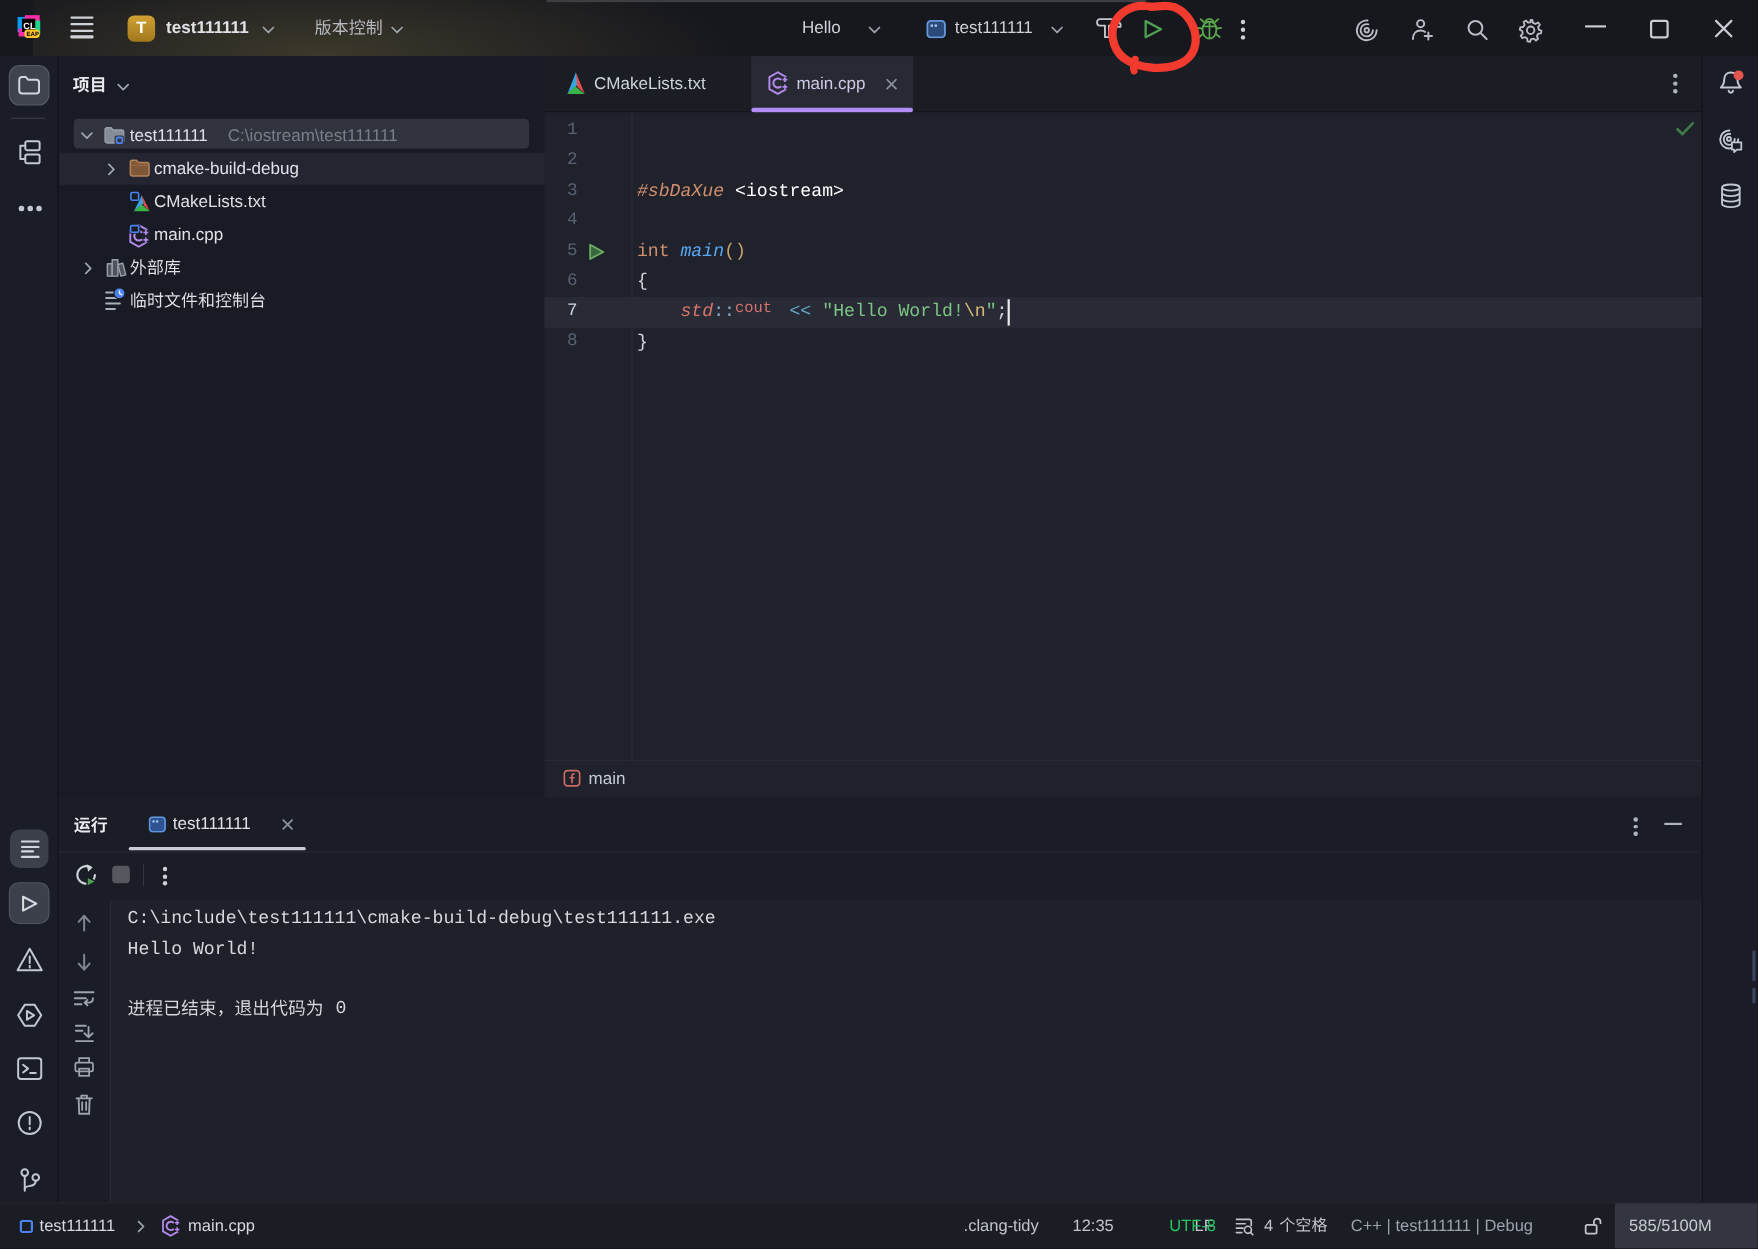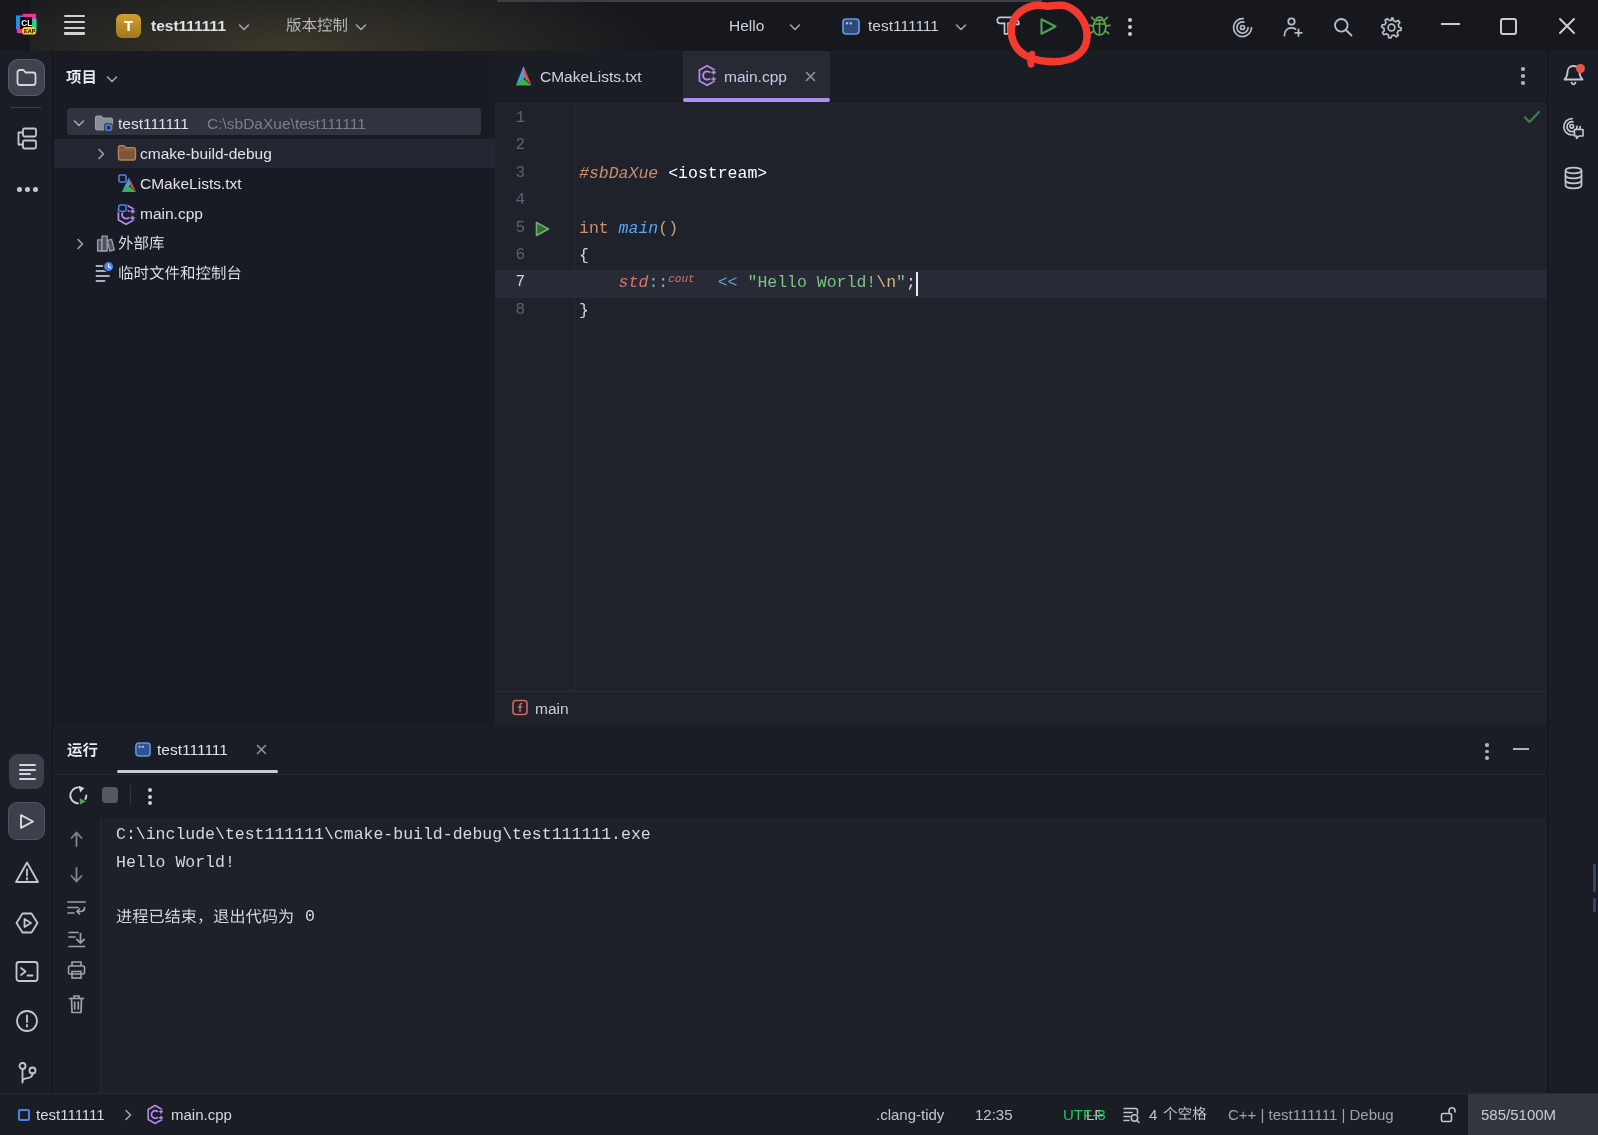--- a/index.html
+++ b/index.html
@@ -182,21 +182,21 @@
 <div class="a" style="left:67px;top:108px;width:414px;height:27px;border-radius:4px;background:#31343e"></div>
 <svg class="a" style="left:73px;top:119px" width="12" height="8" viewBox="0 0 12 8">
     <path d="M1.5 2 L6 6.5 L10.5 2" fill="none" stroke="#9fa4ad" stroke-width="1.6" stroke-linecap="round" stroke-linejoin="round"></path>
   </svg>
 <svg class="a" style="left:94px;top:113px" width="20" height="20" viewBox="0 0 20 20">
 <path d="M1.5 5 C1.5 3.8 2.3 3 3.5 3 L7 3 L8.8 5.2 L16.5 5.2 C17.7 5.2 18.5 6 18.5 7.2 L18.5 15 C18.5 16.2 17.7 17 16.5 17 L3.5 17 C2.3 17 1.5 16.2 1.5 15 Z" fill="#868d99" stroke="#9aa1ad" stroke-width="1.2" stroke-linejoin="round"></path>
 <rect x="10.2" y="10.2" width="8.6" height="8.6" rx="1.8" fill="#31343e"></rect>
 <rect x="12" y="12" width="5.2" height="5.2" rx="1" fill="none" stroke="#4a83f0" stroke-width="1.6"></rect>
 </svg>
 <div class="t" style="left:118px;top:115px;font-size:15.5px;color:#dfe1e6">test111111</div>
-<div class="t" style="left:207px;top:115px;font-size:15.5px;color:#787e8a">C:\sbDaXue\test111111</div>
+<div class="t" style="left:207px;top:115px;font-size:15.5px;color:#787e8a">C:\iostream\test111111</div>
 <div class="a" style="left:54px;top:139px;width:441px;height:29px;background:#232631"></div>
 <svg class="a" style="left:97px;top:148px" width="8" height="12" viewBox="0 0 8 12">
     <path d="M2 1.5 L6.5 6 L2 10.5" fill="none" stroke="#9fa4ad" stroke-width="1.6" stroke-linecap="round" stroke-linejoin="round"></path>
   </svg>
 <svg class="a" style="left:117px;top:144px" width="20" height="18" viewBox="0 0 20 18">
 <path d="M1.5 3.5 C1.5 2.4 2.3 1.6 3.5 1.6 L7 1.6 L8.8 3.8 L16.5 3.8 C17.7 3.8 18.5 4.6 18.5 5.8 L18.5 14 C18.5 15.2 17.7 16 16.5 16 L3.5 16 C2.3 16 1.5 15.2 1.5 14 Z" fill="#7d5737" stroke="#b5825a" stroke-width="1.4" stroke-linejoin="round"></path>
 <path d="M2.2 6.2 L17.8 6.2" stroke="#93663f" stroke-width="1.2"></path>
 </svg>
 <div class="t" style="left:140px;top:145px;font-size:15.5px;color:#dfe1e6">cmake-build-debug</div>
 <svg class="a" style="left:117px;top:173px" width="20" height="20" viewBox="0 0 20 20">
@@ -280,21 +280,21 @@
 <path d="M3.5 3.5 L15.5 10 L3.5 16.5 Z" fill="#39663c" stroke="#6fae68" stroke-width="1.6" stroke-linejoin="round"></path>
   </svg>
 <div class="t mono" style="left:579.0px;top:163.6px;font-size:16.5px;color:#cf8e6d;font-style:italic">#sbDaXue</div>
 <div class="t mono" style="left:668.2px;top:163.6px;font-size:16.5px;color:#ffffff">&lt;iostream&gt;</div>
 <div class="t mono" style="left:579.0px;top:218.5px;font-size:16.5px;color:#cf8e6d">int</div>
 <div class="t mono" style="left:618.6px;top:218.5px;font-size:16.5px;color:#56a8f5;font-style:italic">main</div>
 <div class="t mono" style="left:658.3px;top:218.5px;font-size:16.5px;color:#c9a26d">()</div>
 <div class="t mono" style="left:579.0px;top:245.9px;font-size:16.5px;color:#d4d6dd">{</div>
 <div class="t mono" style="left:618.6px;top:273.4px;font-size:16.5px;color:#d5756c;font-style:italic">std</div>
 <div class="t mono" style="left:648.4px;top:273.4px;font-size:16.5px;color:#87a9c4">::</div>
-<div class="t mono" style="left:668.2px;top:273.4px;font-size:11px;color:#d5756c;font-style:italic">cout</div>
+<div class="t mono" style="left:668.2px;top:273.4px;font-size:14px;color:#d5756c;">cout</div>
 <div class="t mono" style="left:717.7px;top:273.4px;font-size:16.5px;color:#64a8c8">&lt;&lt;</div>
 <div class="t mono" style="left:747.5px;top:273.4px;font-size:16.5px;color:#7dc383">"</div>
 <div class="t mono" style="left:757.4px;top:273.4px;font-size:16.5px;color:#7dc383">Hello World!</div>
 <div class="t mono" style="left:876.3px;top:273.4px;font-size:16.5px;color:#d5b778">\n</div>
 <div class="t mono" style="left:896.1px;top:273.4px;font-size:16.5px;color:#7dc383">"</div>
 <div class="t mono" style="left:906.0px;top:273.4px;font-size:16.5px;color:#d4d6dd">;</div>
 <div class="t mono" style="left:579.0px;top:300.8px;font-size:16.5px;color:#d4d6dd">}</div>
 <div class="a" style="left:915.9px;top:271.7px;width:2px;height:24px;background:#e8eaee"></div>
 <svg class="a" style="left:512px;top:699px" width="16" height="17" viewBox="0 0 16 17">
 <rect x="1" y="1.5" width="14" height="14" rx="3" fill="none" stroke="#cf6a63" stroke-width="1.6"></rect>

